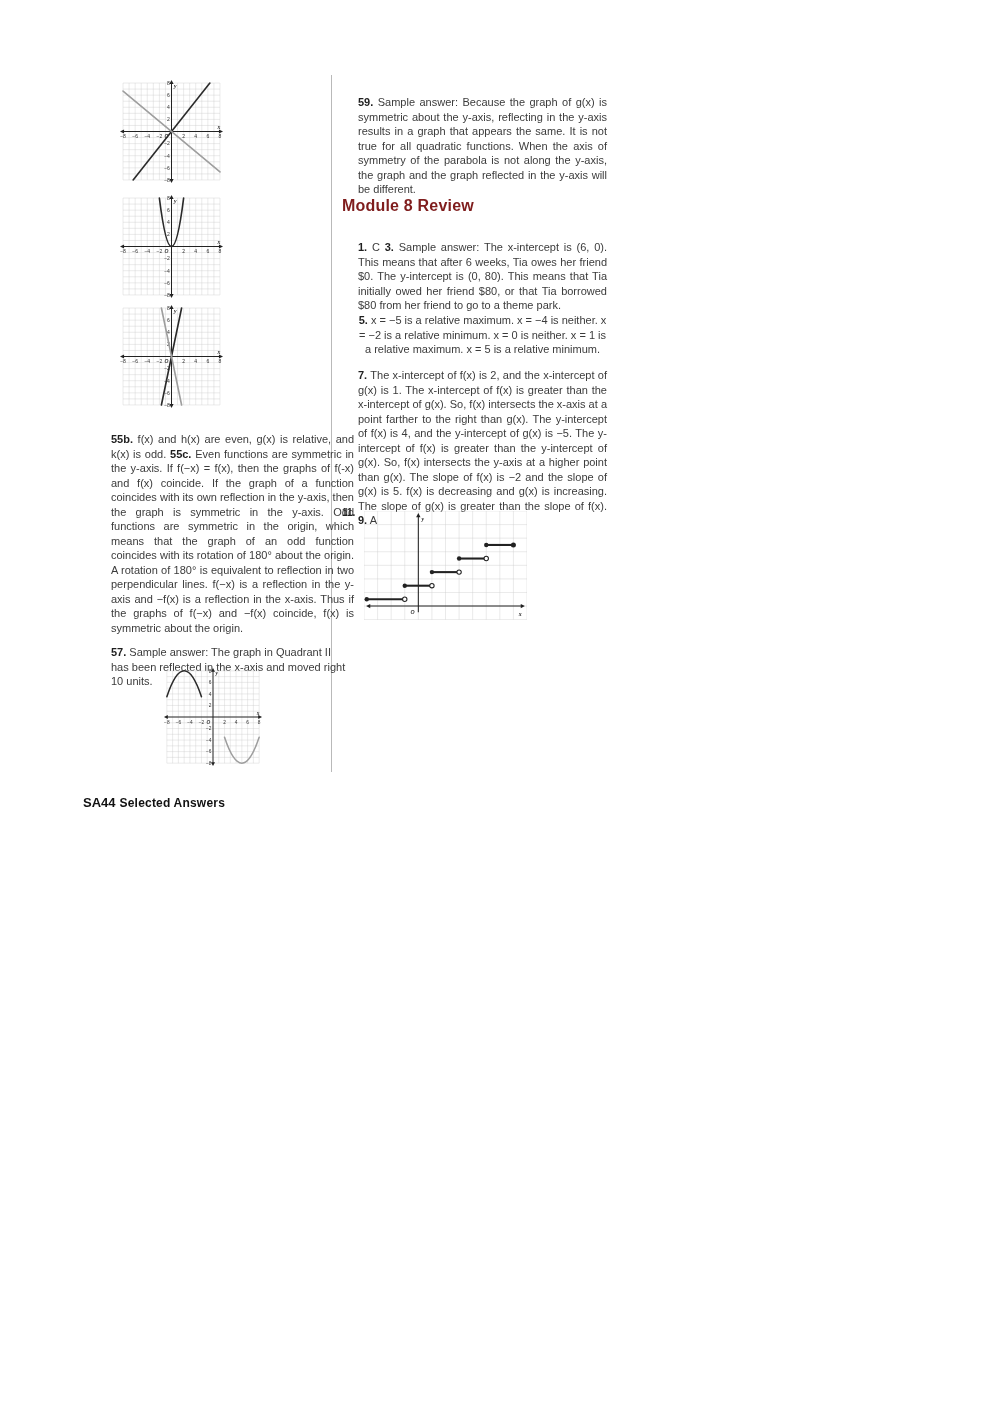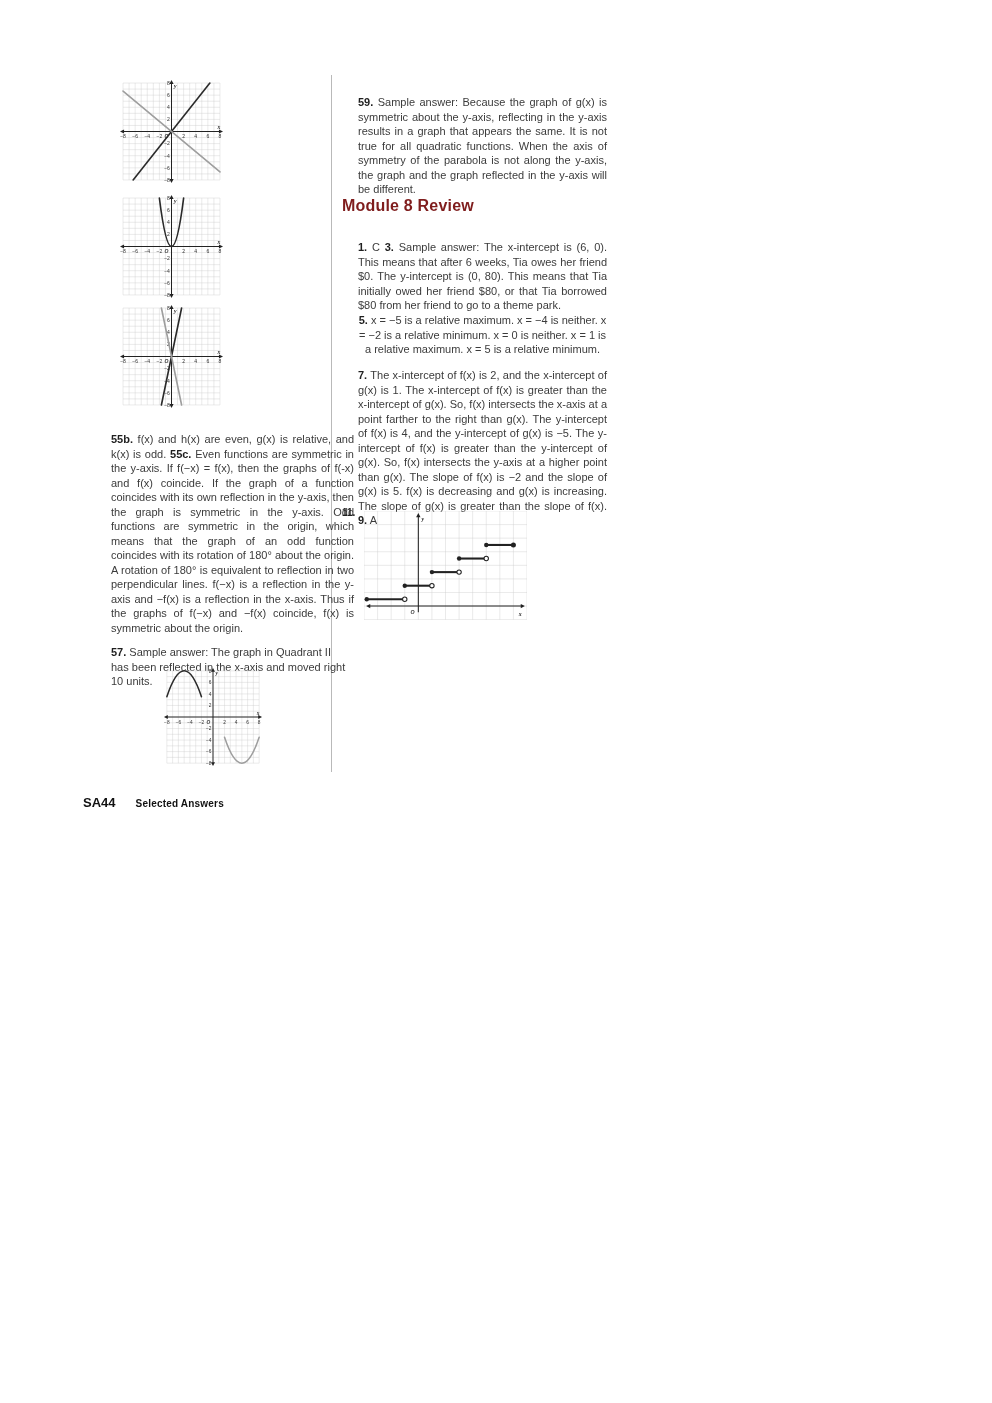--- a/index.html
+++ b/index.html
@@ -5,21 +5,21 @@
   html,body{margin:0;padding:0;background:#ffffff;}
   .page{position:relative;width:992px;height:1403px;background:#ffffff;overflow:hidden;
         font-family:"Liberation Sans", sans-serif;color:#3b3b3b;}
   .abs{position:absolute;}
   .ans{font-size:11px;line-height:14.5px;text-align:justify;margin:16px;}
   .ans b{color:#1f1f1f;}
   .num{font-weight:700;color:#1f1f1f;}
   .heading{font-size:16px;font-weight:700;color:#7f1d1d;letter-spacing:.2px;}
   .divider{width:1px;background:#b9b9b9;}
   .footer{font-size:13px;font-weight:700;color:#111;}
-  .footer .sub{font-size:10px;margin-left:20px;letter-spacing:.2px;}
+  .footer .sub{font-size:12px;margin-left:4px;letter-spacing:.2px;}
   .fig svg{display:block;width:100%;height:auto;}
   .gl{stroke:#cbcbcb;stroke-width:0.4;}
   .ax{stroke:#222;stroke-width:1;}
   .ah{fill:#222;}
   .tk{font-size:5px;fill:#333;font-family:"Liberation Sans", sans-serif;}
   .o{font-style:italic;}
   .al{font-size:5.5px;font-style:italic;font-weight:700;fill:#222;font-family:"Liberation Serif", serif;}
 </style>
 </head>
 <body>

